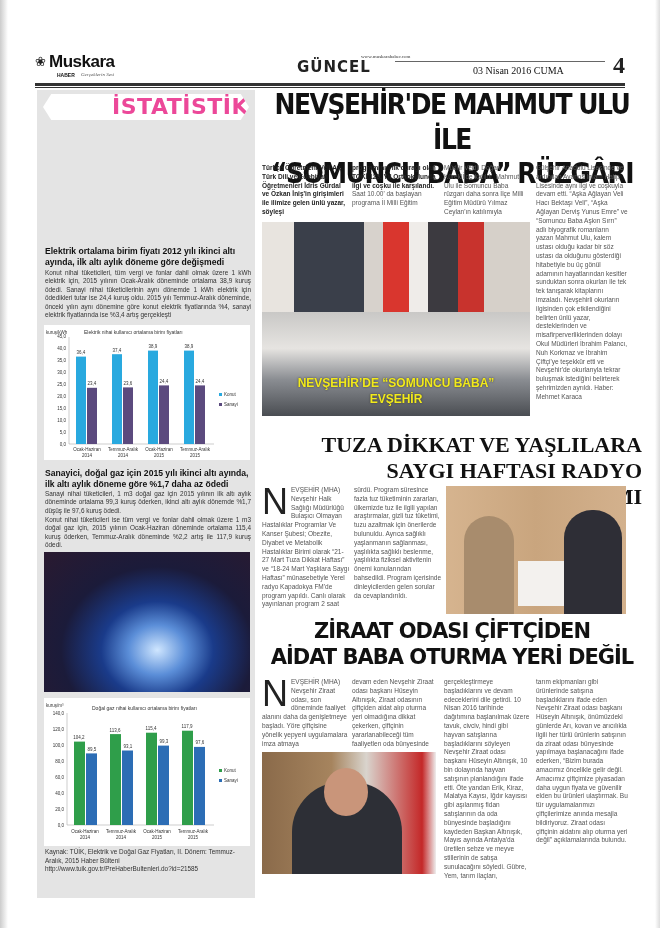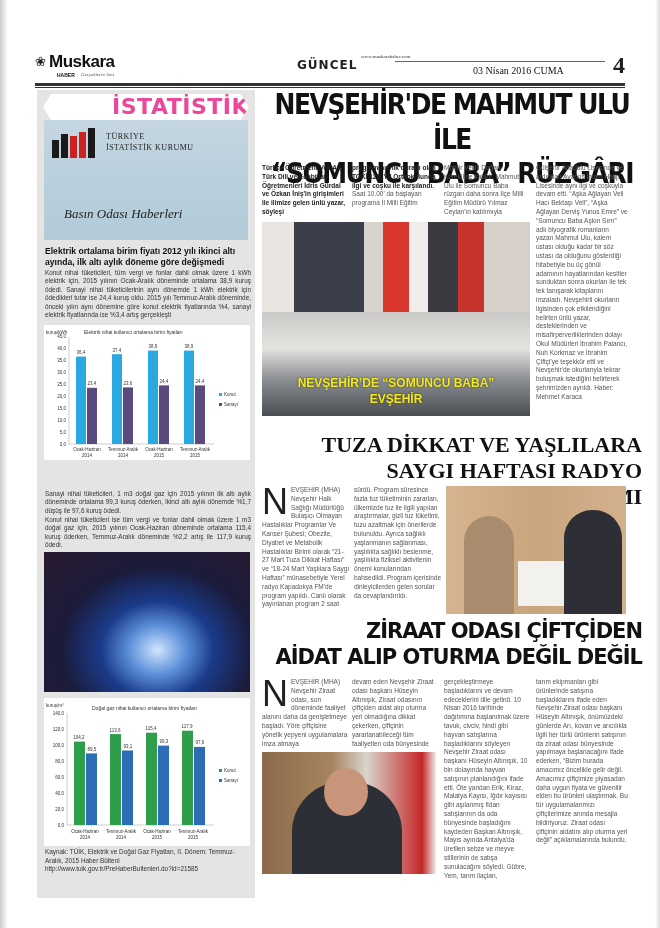--- a/index.html
+++ b/index.html
@@ -8,21 +8,21 @@
 .page{position:absolute;left:0;top:0;width:660px;height:928px;background:#fff}
 .page:before{content:"";position:absolute;left:0;top:0;bottom:0;width:8px;background:linear-gradient(90deg,#ccc,#fff)}
 
 .hdr{position:absolute;left:35px;top:48px;width:590px;height:34px}
 .logo{position:absolute;left:0;top:2px;width:110px;height:30px}
 .logo-main{font-family:Liberation Sans, sans-serif;font-weight:900;font-size:17px;color:#111;letter-spacing:-0.5px;position:absolute;left:14px;top:2px}
 .logo-ic{position:absolute;left:0;top:4px;font-size:13px}
 .logo-sub{position:absolute;left:22px;top:22px;font-size:5px;font-weight:bold;color:#111}
 .logo-slogan{position:absolute;left:46px;top:22px;font-size:5px;font-style:italic;color:#555;font-family:"Liberation Serif",serif}
 .url{position:absolute;left:326px;top:6px;font-size:5px;color:#333;font-family:"Liberation Serif",serif}
-.guncel{position:absolute;left:262px;top:10px;font-size:12px;font-weight:bold;letter-spacing:1px;color:#222;font-family:"DejaVu Sans",sans-serif}
+.guncel{position:absolute;left:262px;top:10px;font-size:15px;font-weight:bold;letter-spacing:1px;color:#222;font-family:"DejaVu Sans",sans-serif}
 .guncel-line{position:absolute;left:360px;top:13px;width:210px;height:1px;background:#666}
 .date{position:absolute;left:438px;top:17px;font-size:10px;font-family:"Liberation Serif",serif;color:#111}
 .pnum{position:absolute;left:578px;top:4px;font-size:24px;font-weight:bold;font-family:"Liberation Serif",serif}
 .hrule{position:absolute;left:35px;top:83px;width:590px;height:3px;background:#333}
 .hrule2{position:absolute;left:35px;top:87px;width:590px;height:1px;background:#333}
 
 .side{position:absolute;left:37px;top:90px;width:218px;height:808px;background:#e4e4e4}
 .banner{position:absolute;left:6px;top:4px;width:206px;height:26px;background:#fff;clip-path:polygon(4% 0,96% 0,100% 50%,96% 100%,4% 100%,0 50%)}
 .banner span{display:block;text-align:right;font-weight:900;font-size:22px;line-height:26px;letter-spacing:0.5px;color:#ec4899;font-family:"DejaVu Sans",sans-serif}
 .tuik{position:absolute;left:7px;top:30px;width:204px;height:120px;background:linear-gradient(180deg,#c4d6e1 0%,#b8cfdc 55%,#b3cad8 100%)}
@@ -43,21 +43,21 @@
 .photo{position:absolute;overflow:hidden}
 .ph1{left:262px;top:222px;width:268px;height:90px;background:linear-gradient(90deg,#e8e4df 0 12%,#3a3f4a 12% 38%,#d7d2cc 38% 45%,#d9362e 45% 55%,#efece9 55% 62%,#3c3a40 62% 73%,#c8332d 73% 83%,#d6d0c9 83% 100%)}
 .ph2{left:262px;top:312px;width:268px;height:104px;background:linear-gradient(180deg,#c9c8c6 0%,#e6e4e1 35%,#8a8d92 65%,#4a4d52 100%)}
 .ph2 .cap{position:absolute;left:0;width:100%;text-align:center;font-weight:bold;font-size:12px;color:#f2ea1c;text-shadow:0 0 2px #333}
 .h2{position:absolute;left:262px;top:432px;width:380px;text-align:right;font-family:"Liberation Serif",serif;font-weight:bold;font-size:22px;line-height:26px;color:#111;letter-spacing:0px}
 .dropcap{float:left;font-family:"Liberation Sans",sans-serif;font-size:36px;line-height:30px;color:#222;margin-right:3px;margin-top:1px}
 .ph3{left:446px;top:486px;width:180px;height:128px;background:linear-gradient(90deg,#d6b48f 0%,#c9a57e 50%,#d3b18d 100%)}
 .ph3 .p1{position:absolute;left:18px;top:30px;width:50px;height:98px;background:#a88c6d;border-radius:25px 25px 0 0}
 .ph3 .p2{position:absolute;left:118px;top:24px;width:58px;height:104px;background:#2e2e36;border-radius:28px 28px 0 0}
 .ph3 .board{position:absolute;left:72px;top:75px;width:46px;height:45px;background:#f3f1ee}
-.h3{position:absolute;left:262px;top:618px;width:380px;text-align:right;font-family:"DejaVu Sans",sans-serif;font-weight:900;font-size:21px;line-height:26px;letter-spacing:-1px;color:#111}
+.h3{position:absolute;left:262px;top:618px;width:380px;text-align:center;font-family:"DejaVu Sans",sans-serif;font-weight:900;font-size:21px;line-height:26px;letter-spacing:-1px;color:#111}
 .ph4{left:262px;top:752px;width:174px;height:122px;background:linear-gradient(90deg,#8a6a4a 0%,#a6845e 40%,#d9d4cd 60%,#c42828 92%,#eee 100%)}
 .ph4 .man{position:absolute;left:30px;top:30px;width:110px;height:92px;background:#2d2f36;border-radius:50px 50px 0 0}
 .ph4 .face{position:absolute;left:62px;top:16px;width:44px;height:48px;background:#c9957a;border-radius:50%}
 .crop-border{position:absolute;left:655px;top:0;width:5px;height:928px;background:linear-gradient(90deg,#fff,#ddd)}
 </style>
 </head>
 <body>
 
 <div class="page">
 
@@ -74,32 +74,20 @@
     <span class="date">03 Nisan 2016 CUMA</span>
     <span class="pnum">4</span>
   </div>
   <div class="hrule"></div>
   <div class="hrule2"></div>
 
   <div class="side">
     <div class="banner">
         <span>İSTATİSTİK KÖŞESİ</span>
       </div>
-    <div class="tuik">
-      <div class="tuik-logo">
-        <i style="left:0;height:18px"></i>
-          <i style="left:9px;height:24px"></i>
-          <i style="left:18px;height:22px;background:#c22"></i>
-          <i style="left:27px;height:26px;background:#c22"></i>
-          <i style="left:36px;height:30px"></i>
-      </div>
-      <div class="tuik-t1">TÜRKİYE</div>
-      <div class="tuik-t2">İSTATİSTİK KURUMU</div>
-      <div class="tuik-bod">Basın Odası Haberleri</div>
-    </div>
 
     <div class="s-h" style="top:156px">Elektrik ortalama birim fiyatı 2012 yılı ikinci altı ayında, ilk altı aylık döneme göre değişmedi</div>
     <div class="s-p" style="top:179px">Konut nihai tüketicileri, tüm vergi ve fonlar dahil olmak üzere 1 kWh elektrik için, 2015 yılının Ocak-Aralık döneminde ortalama 38,9 kuruş ödedi. Sanayi nihai tüketicilerinin aynı dönemde 1 kWh elektrik için ödedikleri tutar ise 24,4 kuruş oldu.  2015 yılı Temmuz-Aralık döneminde, önceki yılın aynı dönemine göre konut elektrik fiyatlarında %4, sanayi elektrik fiyatlarında ise %3,4 artış gerçekleşti</div>
 
     <div class="chart" style="top:235px;height:135px">
       <svg width="206" height="135" viewBox="0 0 206 135" font-family="Liberation Sans, sans-serif">
         <text x="2" y="9" font-size="4.5" fill="#333">kuruş/kWh</text>
         <text x="40" y="9" font-size="5" fill="#333">Elektrik nihai kullanıcı ortalama birim fiyatları</text>
         <g font-size="4.5" fill="#333" text-anchor="end">
           <text x="22" y="121">0,0</text>
@@ -143,20 +131,21 @@
           <text x="151" y="126">Temmuz-Aralık</text>
             <text x="151" y="132">2015</text>
         </g>
         <rect x="175" y="68" width="3" height="3" fill="#29a9df"></rect>
           <text x="180" y="71" font-size="4.5" fill="#333">Konut</text>
         <rect x="175" y="78" width="3" height="3" fill="#5b4a7e"></rect>
           <text x="180" y="81" font-size="4.5" fill="#333">Sanayi</text>
       </svg>
     </div>
 
+    <div class="s-h" style="top:378px">Sanayici, doğal gaz için 2015 yılı ikinci altı ayında, ilk altı aylık döneme göre %1,7 daha az ödedi</div>
     <div class="s-p" style="top:400px">Sanayi nihai tüketicileri, 1 m3 doğal gaz için 2015 yılının ilk altı aylık döneminde ortalama 99,3 kuruş öderken, ikinci altı aylık dönemde %1,7 düşüş ile 97,6 kuruş ödedi.</div>
     <div class="s-p" style="top:426px">Konut nihai tüketicileri ise tüm vergi ve fonlar dahil olmak üzere 1 m3 doğal gaz için, 2015 yılının Ocak-Haziran döneminde ortalama 115,4 kuruş öderken, Temmuz-Aralık döneminde %2,2 artış ile 117,9 kuruş ödedi.</div>
 
     <div class="gasimg"></div>
 
     <div class="chart" style="top:608px;height:148px">
       <svg width="206" height="148" viewBox="0 0 206 148" font-family="Liberation Sans, sans-serif">
         <text x="2" y="9" font-size="4.5" fill="#333">kuruş/m³</text>
         <text x="48" y="12" font-size="5" fill="#333">Doğal gaz nihai kullanıcı ortalama birim fiyatları</text>
         <g font-size="4.5" fill="#333" text-anchor="end">
@@ -234,21 +223,21 @@
   <div class="col" style="left:262px;top:486px;width:88px"><span class="dropcap">N</span><span>EVŞEHİR (MHA) Nevşehir Halk Sağlığı Müdürlüğü Bulaşıcı Olmayan Hastalıklar Programlar Ve Kanser Şubesi; Obezite, Diyabet ve Metabolik Hastalıklar Birimi olarak “21-27 Mart Tuza Dikkat Haftası” ve “18-24 Mart Yaşlılara Saygı Haftası” münasebetiyle Yerel radyo Kapadokya FM'de program yapıldı. Canlı olarak yayınlanan program 2 saat</span></div>
   <div class="col" style="left:354px;top:486px;width:88px">sürdü. Program süresince fazla tuz tüketiminin zararları, ülkemizde tuz ile ilgili yapılan araştırmalar, gizli tuz tüketimi, tuzu azaltmak için önerilerde bulunuldu. Ayrıca sağlıklı yaşlanmanın sağlanması, yaşlılıkta sağlıklı beslenme, yaşlılıkta fiziksel aktivitenin önemi konularından bahsedildi. Program içerisinde dinleyicilerden gelen sorular da cevaplandırıldı.</div>
   <div class="photo ph3">
     <div class="p1"></div>
       <div class="board"></div>
       <div class="p2"></div>
   </div>
 
   <div class="h3">
     <div>ZİRAAT ODASI ÇİFTÇİDEN</div>
-    <div>AİDAT ALIP OTURMA DEĞİL DEĞİL</div>
+    <div>AİDAT BABA OTURMA YERİ DEĞİL</div>
   </div>
   <div class="col" style="left:262px;top:678px;width:86px"><span class="dropcap">N</span><span>EVŞEHİR (MHA) Nevşehir Ziraat odası, son döneminde faaliyet alanını daha da genişletmeye başladı. Yöre çiftçisine yönelik yepyeni uygulamalara imza atmaya</span></div>
   <div class="col" style="left:352px;top:678px;width:86px">devam eden Nevşehir Ziraat odası başkanı Hüseyin Altınışık, Ziraat odasının çiftçiden aidat alıp oturma yeri olmadığına dikkat çekerken, çiftçinin yararlanabileceği tüm faaliyetlen oda bünyesinde</div>
   <div class="col" style="left:444px;top:678px;width:86px">gerçekleştirmeye başladıklarını ve devam edeceklerini dile getirdi. 10 Nisan 2016 tarihinde dağıtımına başlanılmak üzere tavuk, civciv, hindi gibi hayvan satışlarına başladıklarını söyleyen Nevşehir Ziraat odası başkanı Hüseyin Altınışık, 10 bin dolayında hayvan satışının planlandığını ifade etti. Öte yandan Erik, Kiraz, Malatya Kayısı, Iğdır kayısısı gibi aşılanmış fidan satışlarının da oda bünyesinde başladığını kaydeden Başkan Altınışık, Mayıs ayında Antalya'da üretilen sebze ve meyve stillerinin de satışa sunulacağını söyledi. Gübre, Yem, tarım ilaçları,</div>
   <div class="col" style="left:536px;top:678px;width:92px">tarım ekipmanları gibi ürünlerinde satışına başladıklarını ifade eden Nevşehir Ziraat odası başkanı Hüseyin Altınışık, önümüzdeki günlerde Arı, kovan ve arıcılıkla ilgili her türlü ürünlerin satışının da ziraat odası bünyesinde yapılmaya başlanacağını ifade ederken, “Bizim burada amacımız öncelikle gelir değil. Amacımız çiftçimize piyasadan daha uygun fiyata ve güvenilir elden bu ürünleri ulaştırmak. Bu tür uygulamalarımızı çiftçilerimize anında mesajla bildiriyoruz. Ziraat odası çiftçinin aidatını alıp oturma yeri değil” açıklamalarında bulundu.</div>
   <div class="photo ph4">
     <div class="man"></div>
       <div class="face"></div>
   </div>
 

